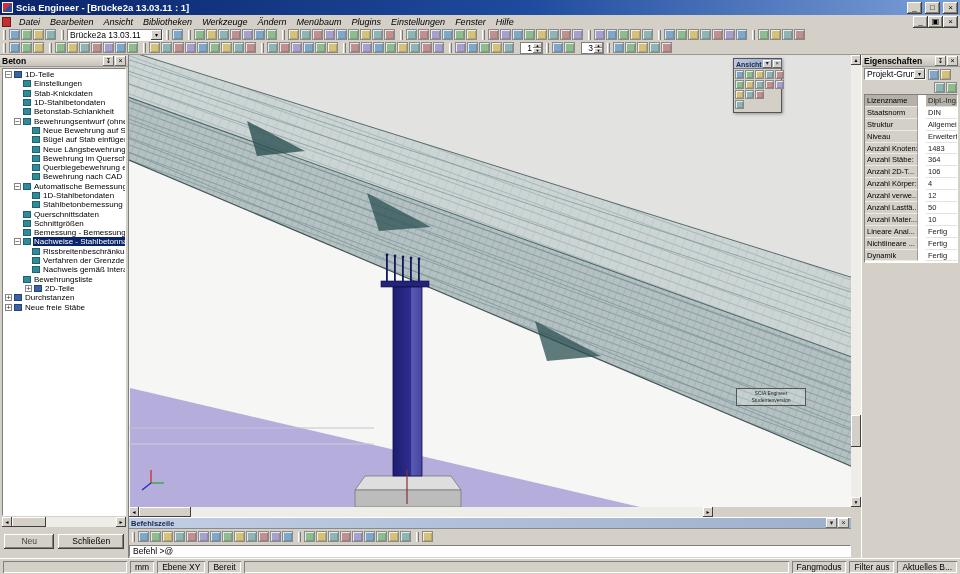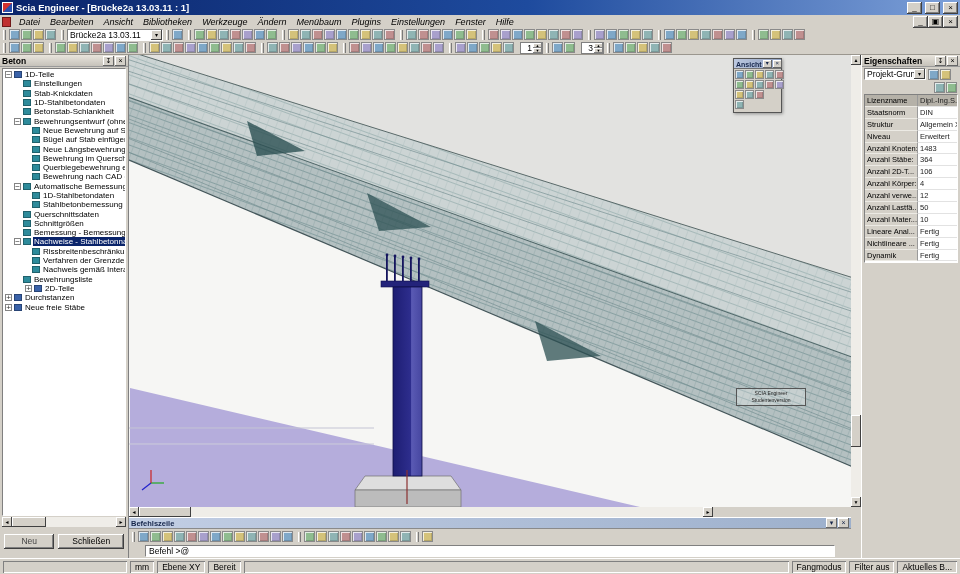--- a/index.html
+++ b/index.html
@@ -88,30 +88,30 @@
   #vscroll .sbtn{position:absolute;left:0;}
   #vscroll .vthumb{position:absolute;left:0;top:360px;width:10px;height:32px;background:#d4d0c8;
     box-shadow:inset -1px -1px 0 #404040,inset 1px 1px 0 #fff;}
   #hscroll-vp{position:absolute;left:129px;top:507px;width:722px;height:10px;background:#d4d0c8;display:flex;}
   #hscroll-vp .track{display:flex;width:584px;background:#efede8;}
 
   
   #cmdpanel{position:absolute;left:129px;top:517px;width:722px;height:41px;background:#d4d0c8;border-top:1px solid #fff;}
   #cmdpanel .panel-header{height:11px;font-size:7.5px;color:#15254a;background:linear-gradient(90deg,#c2cee4,#9db0cc);border-bottom:1px solid #8a8a8a;}
   #cmdicons{display:flex;align-items:center;height:15px;padding:1px 2px;}
-  #cmdinput{margin:1px 16px;height:12px;background:#fff;border:1px solid;border-color:#808080 #fff #fff #808080;
+  #cmdinput{margin:1px 0;height:12px;background:#fff;border:1px solid;border-color:#808080 #fff #fff #808080;
     font-size:8.5px;line-height:10px;padding:0 3px;}
 
   
   #rightpanel{position:absolute;left:861px;top:55px;width:99px;height:503px;background:#d4d0c8;border-left:1px solid #fff;}
   #propsel-row{display:flex;align-items:center;height:14px;padding:1px 2px;}
   #propsel-row .combo{width:62px;}
   #proptools{display:flex;justify-content:flex-end;height:12px;padding:0 2px;align-items:center;}
   #propgrid{position:absolute;left:2px;right:2px;top:39px;height:169px;background:#fff;border:1px solid;border-color:#808080 #fff #fff #808080;overflow:hidden;}
-  .prow{display:flex;height:11.9px;font-size:7.5px;}
+  .prow{display:flex;height:11.9px;font-size:7.5px;gap:8px;}
   .plabel{width:53px;background:#d4d0c8;border-right:1px solid #9a9a9a;border-bottom:1px solid #eceae4;
     padding:1px 2px 0;white-space:nowrap;overflow:hidden;flex:none;}
   .pvalue{flex:1;background:#fff;border-bottom:1px solid #e2e2e2;padding:1px 2px 0;white-space:nowrap;overflow:hidden;color:#222;}
   .prow.selected .plabel,.prow.selected .pvalue{background:#b5b1a8;}
 
   
   #statusbar{position:absolute;left:0;top:558px;width:960px;height:16px;background:#d4d0c8;border-top:1px solid #fff;
     display:flex;align-items:center;padding:1px 3px;gap:3px;font-size:8.5px;}
   .scell{height:12px;line-height:12px;padding:0 5px;box-shadow:inset 1px 1px 0 #808080,inset -1px -1px 0 #fff;white-space:nowrap;}
   .scell.blankwide{width:124px;}

